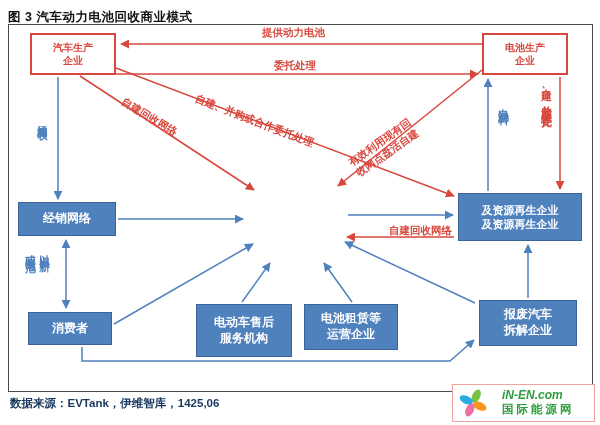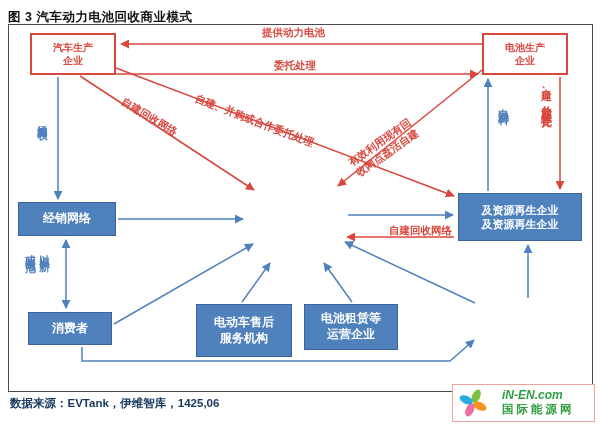--- a/index.html
+++ b/index.html
@@ -99,20 +99,24 @@
     <span>服务机构</span>
   </div>
   <div class="node blue-node" style="left:304px;top:304px;width:94px;height:46px">
     <span>电池租赁等</span>
     <span>运营企业</span>
   </div>
   <div class="node blue-node small-text" style="left:458px;top:193px;width:124px;height:48px">
     <span>及资源再生企业</span>
     <span>及资源再生企业</span>
   </div>
+  <div class="node blue-node" style="left:479px;top:300px;width:98px;height:46px">
+    <span>报废汽车</span>
+    <span>拆解企业</span>
+  </div>
 
   <div class="elabel red-t" style="left:262px;top:26px">提供动力电池</div>
   <div class="elabel red-t" style="left:274px;top:59px">委托处理</div>
   <div class="elabel red-t" style="left:126px;top:95px;transform:rotate(31deg)">自建回收网络</div>
   <div class="elabel red-t" style="left:198px;top:92px;transform:rotate(21deg)">自建、并购或合作委托处理</div>
   <div class="elabel red-t rot2" style="left:346px;top:158px;transform:rotate(-35deg)">
     <span>有效利用现有回</span>
     <span>收网点盘活自建</span>
   </div>
   <div class="elabel blue-t vert" style="left:497px;top:100px">电池材料</div>

